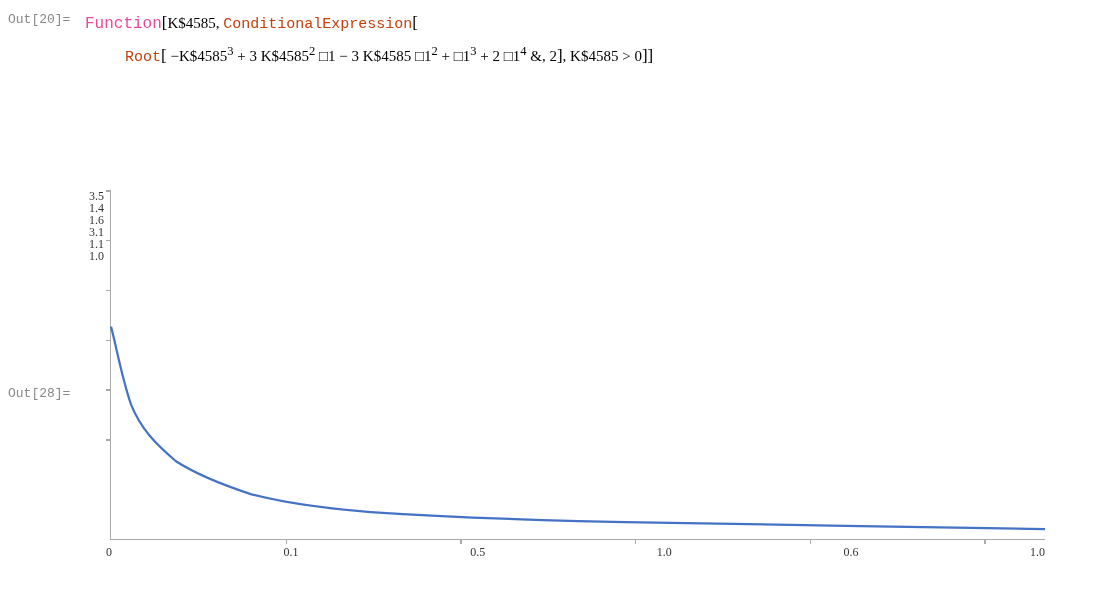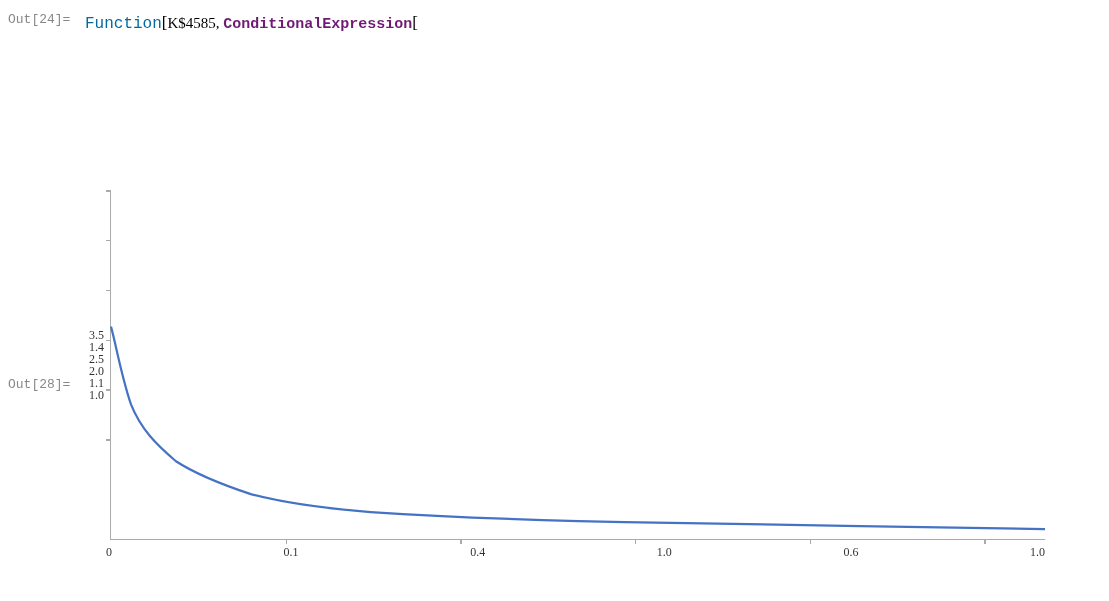--- a/index.html
+++ b/index.html
@@ -22,22 +22,22 @@
     .math-expression {
       position: absolute;
       font-family: 'Times New Roman', serif;
       color: #000;
       font-size: 15px;
       line-height: 1.6;
     }
 
     .math-expression .fn-name {
       font-family: 'Courier New', monospace;
-      color: #701a75;
-      font-weight: bold;
+      color: #c2410c;
+      font-weight: normal;
     }
 
     .chart-container {
       position: absolute;
       left: 55px;
       top: 185px;
       width: 1020px;
       height: 390px;
     }
 
@@ -52,21 +52,21 @@
     }
 
     .y-axis-labels {
       position: absolute;
       left: 0;
       top: 5px;
       bottom: 35px;
       width: 55px;
       display: flex;
       flex-direction: column;
-      justify-content: center;
+      justify-content: flex-start;
     }
 
     .y-label {
       font-size: 12px;
       color: #333;
       font-family: 'Times New Roman', serif;
       text-align: right;
       padding-right: 6px;
       line-height: 1;
     }
@@ -94,37 +94,41 @@
       position: absolute;
       width: 5px;
       height: 1.5px;
       background: #aaa;
       left: 55px;
     }
   </style>
 </head>
 <body>
 
-<span class="output-label" style="left:8px; top:12px;">Out[24]=</span>
+<span class="output-label" style="left:8px; top:12px;">Out[20]=</span>
 
 <div class="math-expression" style="left:85px; top:8px; width:900px;">
   <div style="line-height:1.8;">
-    <span class="fn-name" style="font-size:16px; color:#0369a1; font-weight:500;">Function</span><span style="font-size:17px;">[</span><span>K$4585, </span><span class="fn-name" style="font-size:15px;">ConditionalExpression</span><span style="font-size:17px;">[</span>
+    <span class="fn-name" style="font-size:16px; color:#ec4899; font-weight:500;">Function</span><span style="font-size:17px;">[</span><span>K$4585, </span><span class="fn-name" style="font-size:15px;">ConditionalExpression</span><span style="font-size:17px;">[</span>
   </div>
+  <div style="margin-left:40px; line-height:2.0; font-size:15px;">
+    <span class="fn-name">Root</span><span style="font-size:17px;">[</span>
+    <span> −K$4585<sup>3</sup> + 3 K$4585<sup>2</sup> □1 − 3 K$4585 □1<sup>2</sup> + □1<sup>3</sup> + 2 □1<sup>4</sup> &amp;, 2<span style="font-size:17px;">]</span>, K$4585 &gt; 0<span style="font-size:17px;">]</span><span style="font-size:17px;">]</span>
+  </span></div>
 </div>
 
-<span class="output-label" style="left:8px; top:377px;">Out[28]=</span>
+<span class="output-label" style="left:8px; top:386px;">Out[28]=</span>
 
 <div class="chart-container">
 
   <div class="y-axis-labels">
     <span class="y-label">3.5</span>
     <span class="y-label">1.4</span>
-    <span class="y-label">2.5</span>
-    <span class="y-label">2.0</span>
+    <span class="y-label">1.6</span>
+    <span class="y-label">3.1</span>
     <span class="y-label">1.1</span>
     <span class="y-label">1.0</span>
     <span class="y-label"></span>
   </div>
 
   <div class="chart-area">
 
     <div class="tick-mark-v" style="top: calc(0% + 0px); left:-5px;"></div>
     <div class="tick-mark-v" style="top: calc(14.28%); left:-5px;"></div>
     <div class="tick-mark-v" style="top: calc(28.57%); left:-5px;"></div>
@@ -149,19 +153,19 @@
     <div style="position:absolute; bottom:-5px; left:calc(18.7%); width:1.5px; height:5px; background:#aaa;"></div>
     <div style="position:absolute; bottom:-5px; left:calc(37.4%); width:1.5px; height:5px; background:#aaa;"></div>
     <div style="position:absolute; bottom:-5px; left:calc(56.1%); width:1.5px; height:5px; background:#aaa;"></div>
     <div style="position:absolute; bottom:-5px; left:calc(74.8%); width:1.5px; height:5px; background:#aaa;"></div>
     <div style="position:absolute; bottom:-5px; left:calc(93.5%); width:1.5px; height:5px; background:#aaa;"></div>
   </div>
 
   <div class="x-axis-labels">
     <span class="x-label" style="margin-left:-4px;">0</span>
     <span class="x-label">0.1</span>
-    <span class="x-label">0.4</span>
+    <span class="x-label">0.5</span>
     <span class="x-label">1.0</span>
     <span class="x-label">0.6</span>
     <span class="x-label">1.0</span>
   </div>
 
 </div>
 
 </body></html>

